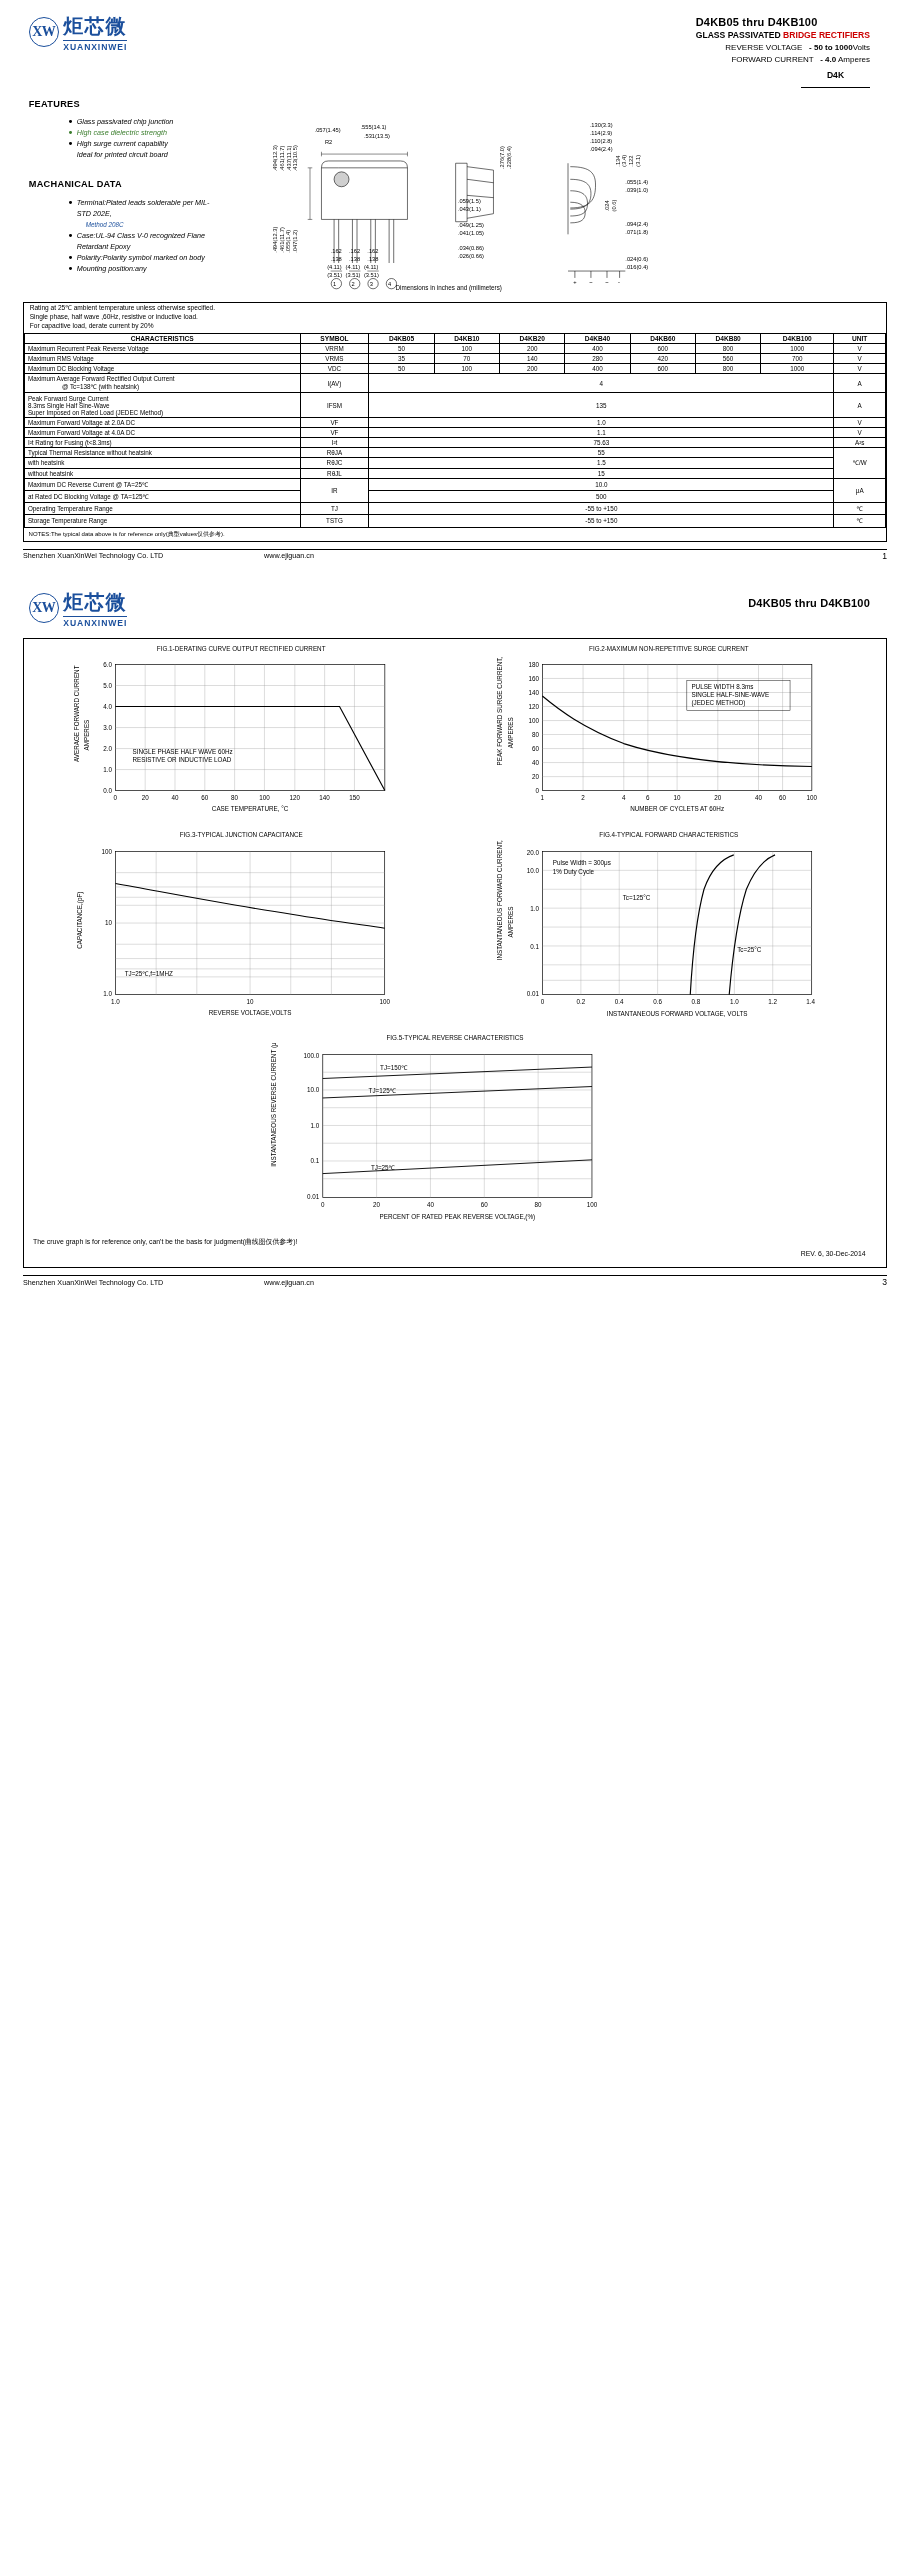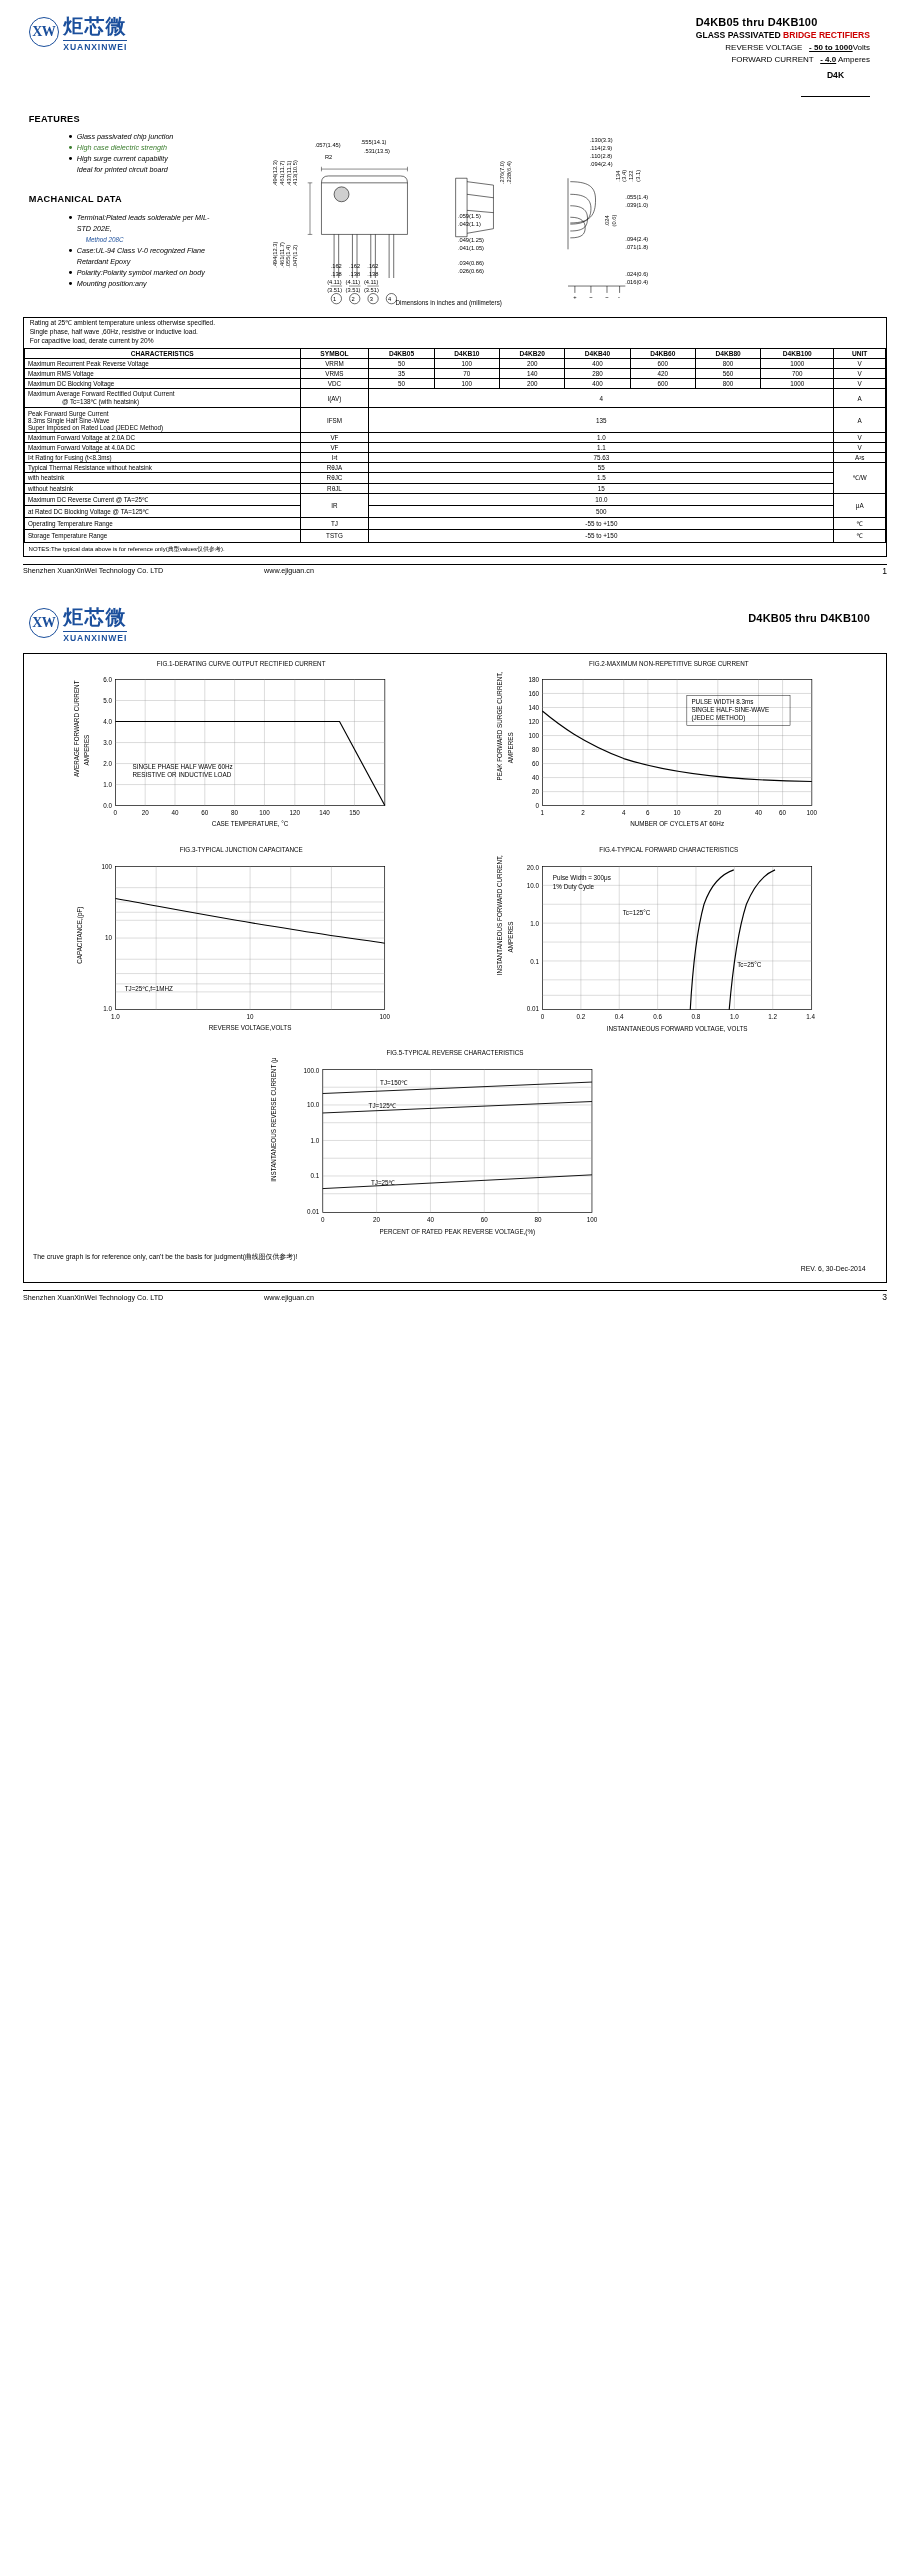--- a/index.html
+++ b/index.html
@@ -26,28 +26,28 @@
     letter-spacing:-0.6px;
   }
   .logo-text { margin-left: 4.6px; }
   .logo-cn { font-size: 20px; font-weight: bold; color:#1b4f9c; font-family:"DejaVu Sans", sans-serif; letter-spacing: 1.1px;}
   .logo-en { font-size: 8.6px; font-weight: bold; color:#1b4f9c; letter-spacing: 0.9px; border-top:1.1px solid #1b4f9c; margin-top:0.6px; padding-top:0.6px;}
   .hdr-right { margin-left: auto; text-align: left; padding-right: 17px; padding-top: 3.4px;}
   .title-main { font-size: 11px; font-weight: bold; letter-spacing: 0.2px; text-align:left;}
   .title-sub { font-size: 8.6px; font-weight: bold; text-align:right; margin-top:2.3px;}
   .title-sub .red { color:#cc0000; }
   .title-line { font-size: 8px; margin-top: 2.9px; text-align:right;}
-  .title-line b { font-weight: bold; text-decoration: underline; }
+  .title-line b { font-weight: bold; }
   .d4k-box {
     margin-top: 5.7px; margin-left:auto; margin-right:0;
     width: 69px; text-align:center; font-weight:bold; font-size:8.6px;
-    border-bottom: 1.1px solid #000; padding-bottom:16px;
+    border-bottom: 1.1px solid #000; padding-bottom:7px;
   }
   
-  .features { margin-top: 17px; display:flex; }
+  .features { margin-top: 11px; display:flex; }
   .feat-col { width: 189px; padding-left: 5.7px; }
   .sec-title { font-size: 9.2px; font-weight: bold; letter-spacing:0.3px; margin-bottom: 4.6px;}
   .feat-list { font-size: 7.2px; line-height: 11px; }
   .feat-list li { list-style:none; position:relative; padding-left: 8px; font-style: italic;}
   .feat-list li.bullet:before{
     content:""; position:absolute; left:0; top:4px; width:2.9px;height:2.9px;border-radius:50%;
     background:#000;
   }
   .feat-list li.green:before{ background:#3a7d2c; }
   .feat-list li.plain { padding-left: 8px; }

